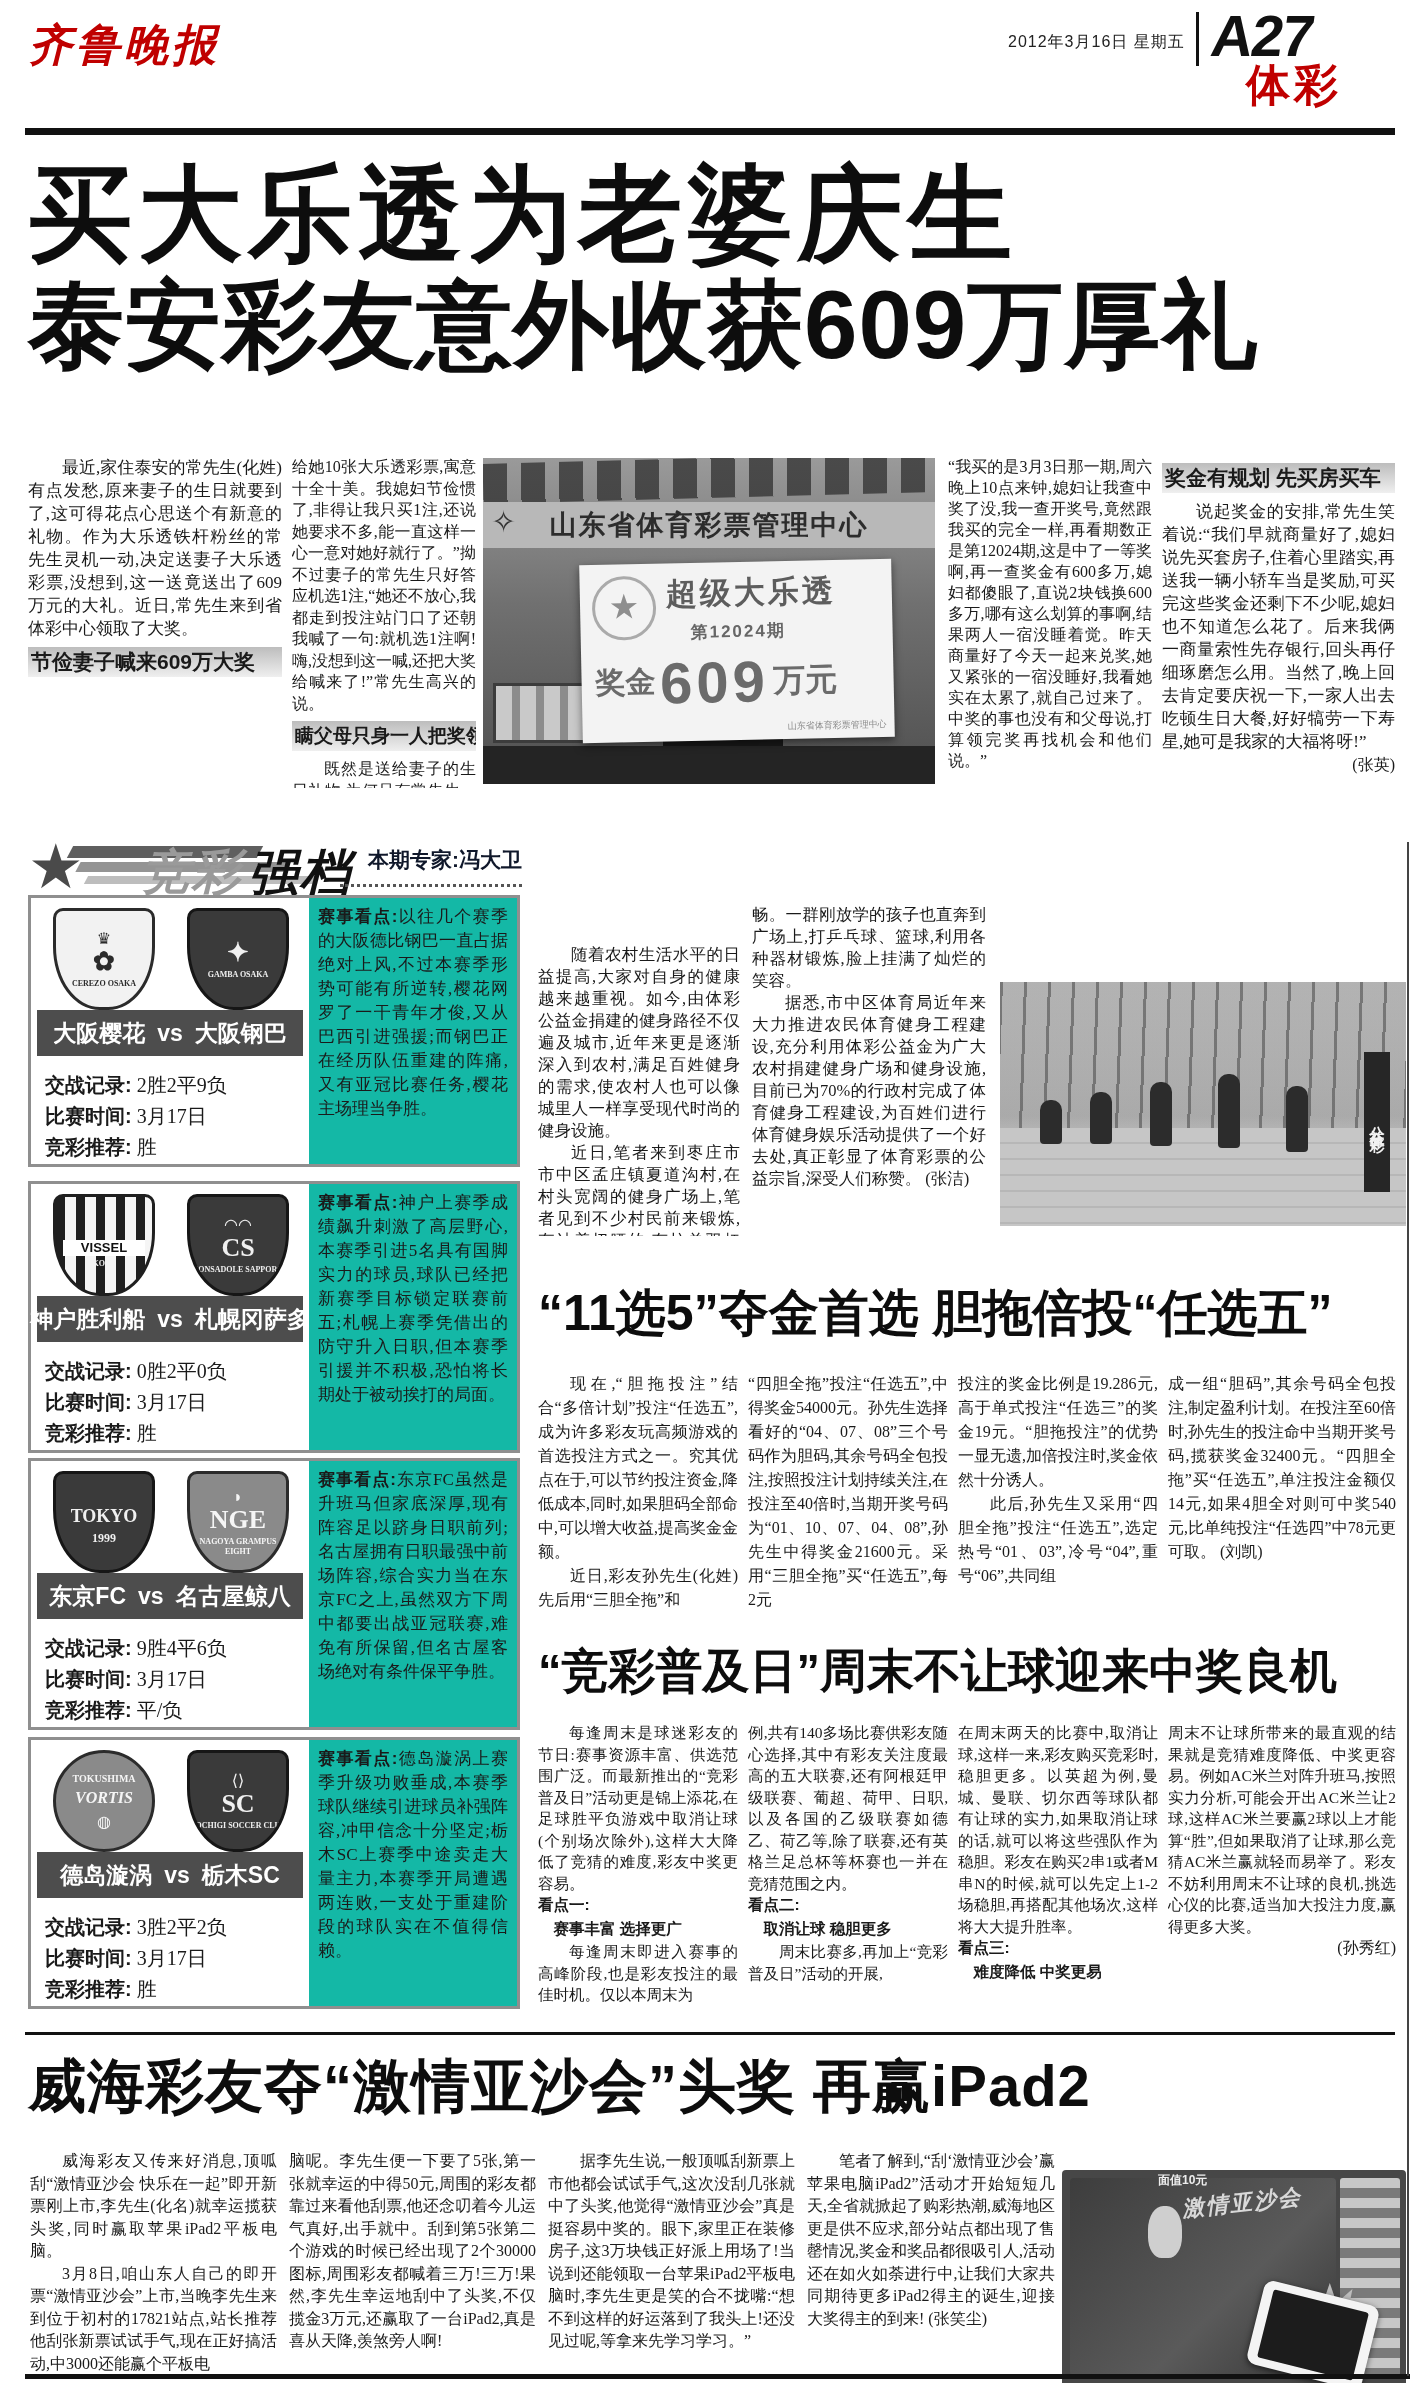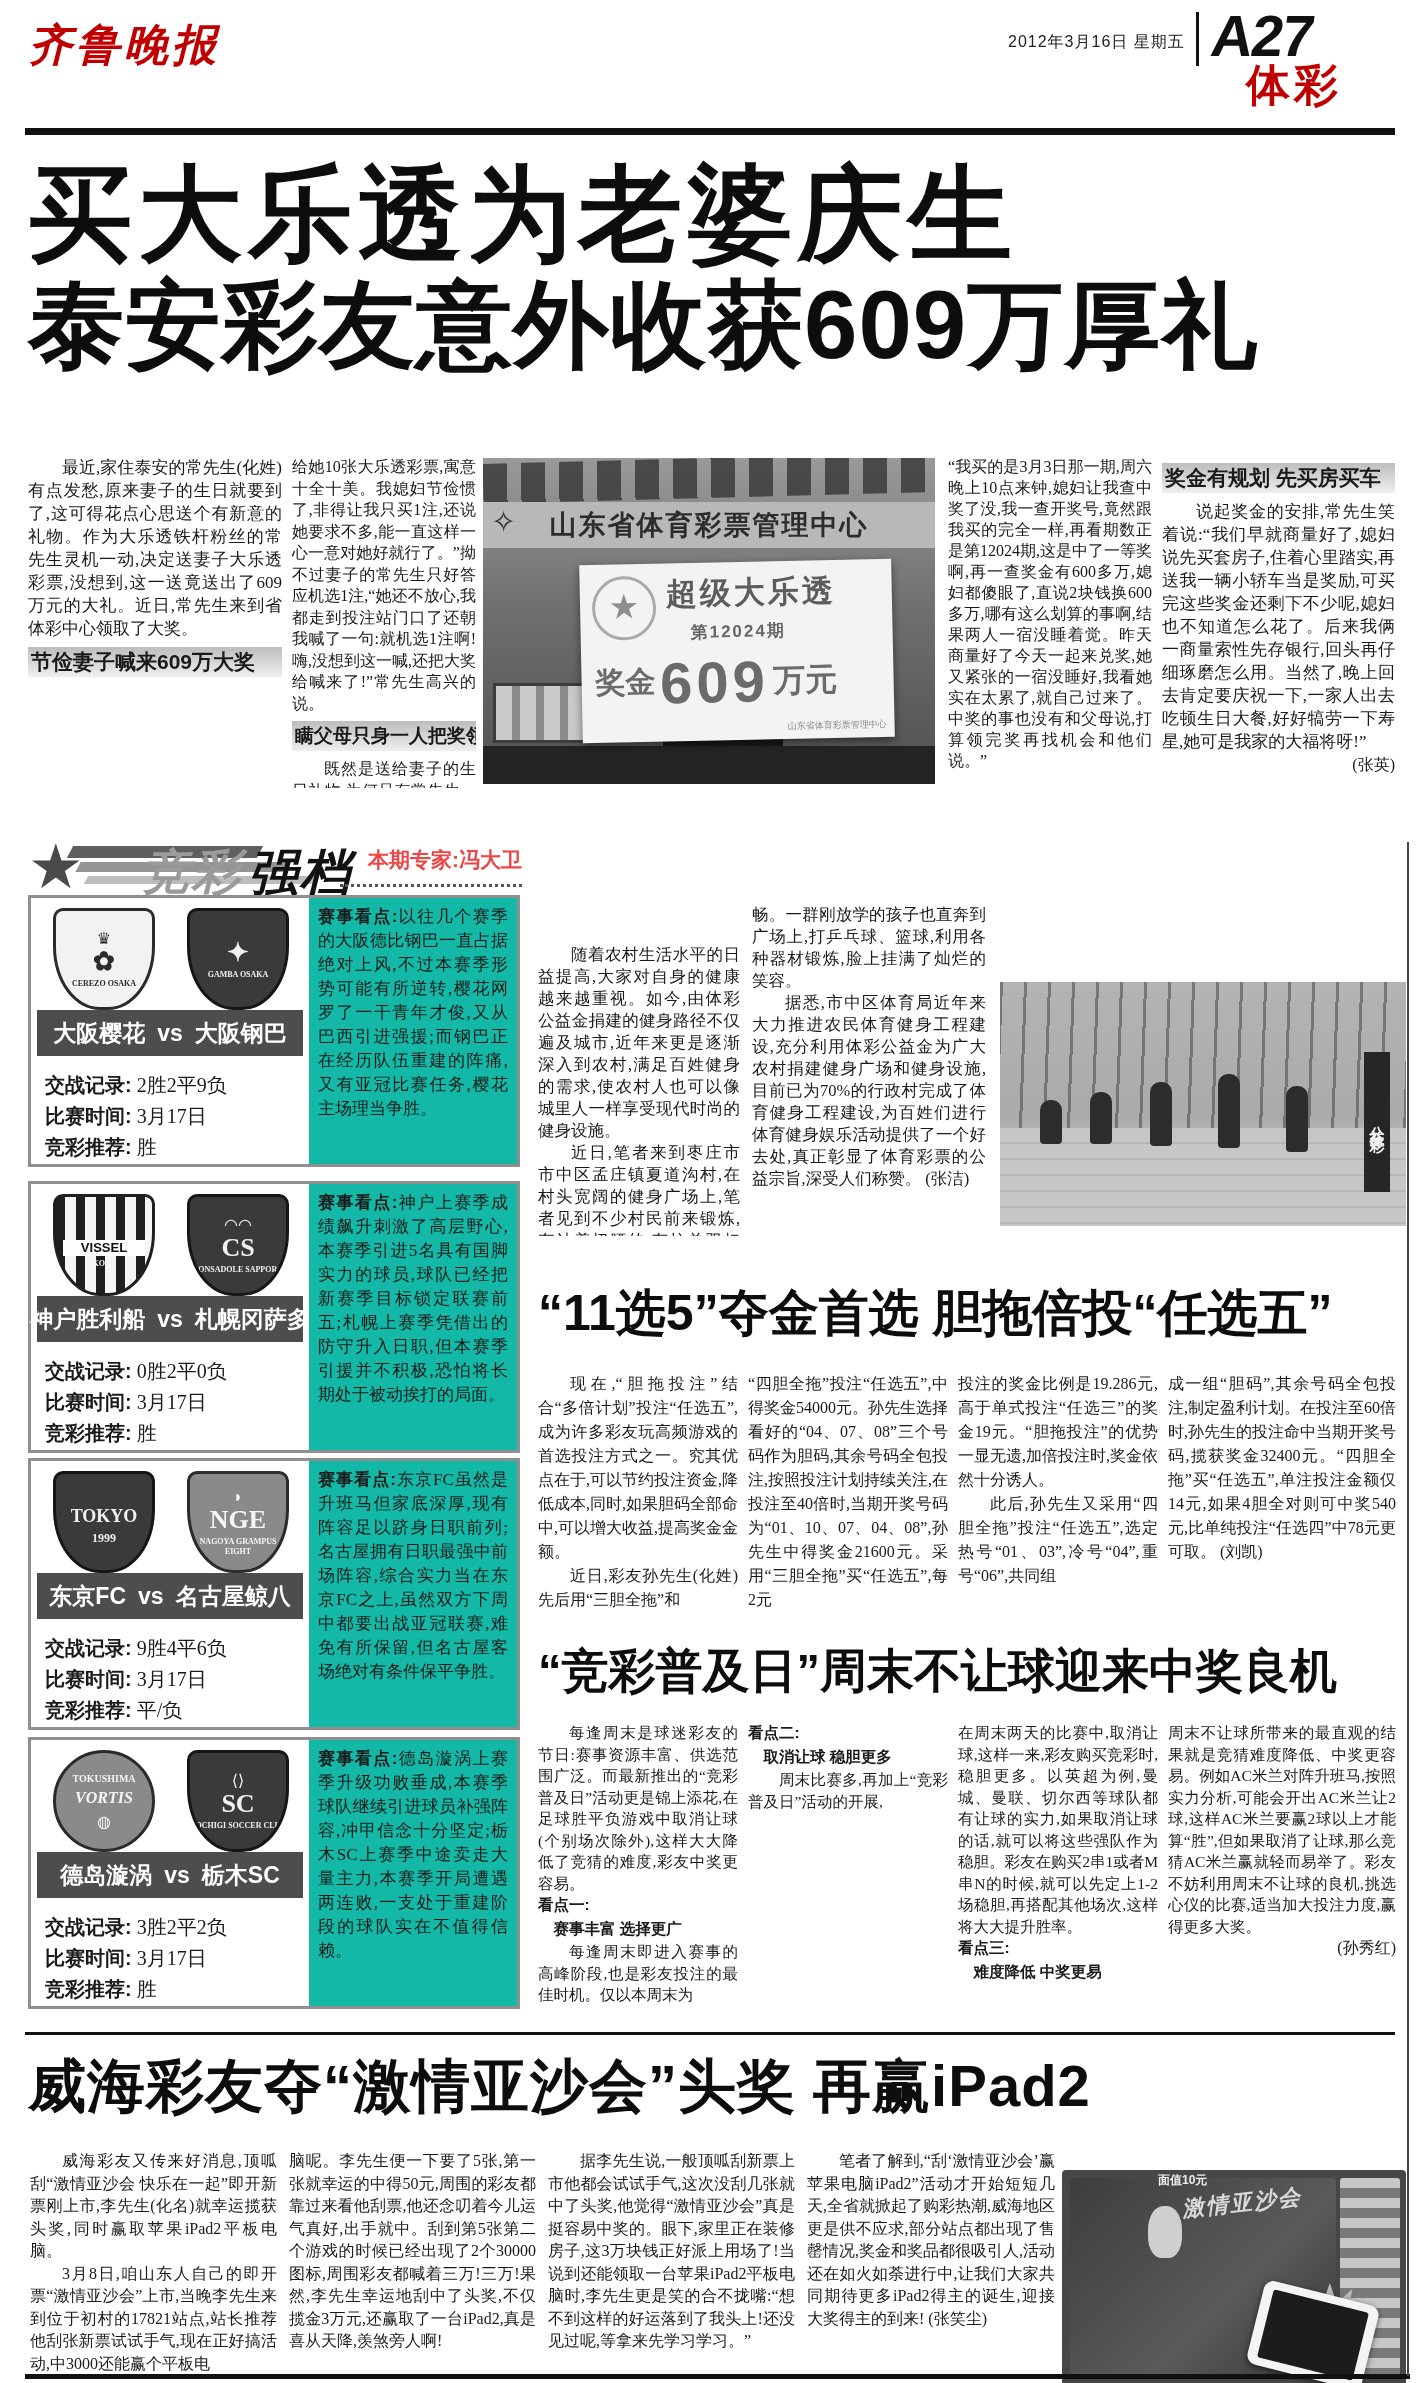--- a/index.html
+++ b/index.html
@@ -42,21 +42,21 @@
   .pm-prize{position:absolute;left:14px;top:86px;white-space:nowrap;color:#6b6b6b;font-weight:900;}
   .pm-prize .lbl{font-size:30px;vertical-align:12px;}
   .pm-prize .num{font-size:58px;letter-spacing:4px;}
   .pm-prize .unit{font-size:32px;vertical-align:10px;}
   .pm-foot{position:absolute;right:8px;bottom:6px;font-size:9px;color:#8a8a8a;}
   
   .jc-star{left:28px;top:836px;font-size:62px;color:#4a4a4a;line-height:62px;}
   .jc-stripe{height:12px;background:#5a5a5a;transform:skewX(-28deg);}
   .jc-logo1{left:142px;top:840px;font-size:48px;font-weight:900;font-style:italic;color:#9a9a9a;letter-spacing:2px;}
   .jc-logo2{left:248px;top:840px;font-size:50px;font-weight:900;font-style:italic;color:#111;letter-spacing:2px;}
-  .jc-expert{left:368px;top:846px;font-size:21px;font-weight:bold;color:#ef4444;}
+  .jc-expert{left:368px;top:846px;font-size:21px;font-weight:bold;color:#0f172a;}
   .jc-dots{left:340px;top:884px;width:182px;border-bottom:3px dotted #555;}
   .match-box{left:28px;width:492px;height:272px;border:3px solid #8f8f8f;background:#fff;}
   .mb-right{position:absolute;left:278px;top:0;right:0;bottom:0;background:#14b8a6;padding:7px 9px;
             font-size:17px;line-height:24px;overflow:hidden;}
   .mb-right p{text-indent:0;}
   .crest{position:absolute;top:10px;width:96px;height:96px;border-radius:10px 10px 46% 46%/10px 10px 62% 62%;
          display:flex;flex-direction:column;align-items:center;justify-content:center;overflow:hidden;text-align:center;}
   .cr-light{background:#f2f2f2;border:3px solid #2b2b2b;color:#2b2b2b;}
   .cr-dark{background:#3a3a3a;border:3px solid #161616;color:#f0f0f0;}
   .cr-mid{background:#8a8a8a;border:3px solid #2b2b2b;color:#f5f5f5;}
@@ -303,20 +303,21 @@
   </div>
 
   <div class="abs art-h sans" style="left:538px;top:1640px;font-size:47px;">“竞彩普及日”周末不让球迎来中奖良机</div>
   <div class="abs art-col" style="left:538px;top:1722px;width:200px;height:294px;font-size:15.5px;line-height:21.5px;">
     <p>每逢周末是球迷彩友的节日:赛事资源丰富、供选范围广泛。而最新推出的“竞彩普及日”活动更是锦上添花,在足球胜平负游戏中取消让球(个别场次除外),这样大大降低了竞猜的难度,彩友中奖更容易。</p>
     <p class="kd-label">看点一:</p>
     <p class="kd-title">赛事丰富   选择更广</p>
     <p>每逢周末即进入赛事的高峰阶段,也是彩友投注的最佳时机。仅以本周末为</p>
   </div>
   <div class="abs art-col" style="left:748px;top:1722px;width:200px;height:294px;font-size:15.5px;line-height:21.5px;">
+    <p class="noind">例,共有140多场比赛供彩友随心选择,其中有彩友关注度最高的五大联赛,还有阿根廷甲级联赛、葡超、荷甲、日职,以及各国的乙级联赛如德乙、荷乙等,除了联赛,还有英格兰足总杯等杯赛也一并在竞猜范围之内。</p>
     <p class="kd-label">看点二:</p>
     <p class="kd-title">取消让球   稳胆更多</p>
     <p>周末比赛多,再加上“竞彩普及日”活动的开展,</p>
   </div>
   <div class="abs art-col" style="left:958px;top:1722px;width:200px;height:294px;font-size:15.5px;line-height:21.5px;">
     <p class="noind">在周末两天的比赛中,取消让球,这样一来,彩友购买竞彩时,稳胆更多。以英超为例,曼城、曼联、切尔西等球队都有让球的实力,如果取消让球的话,就可以将这些强队作为稳胆。彩友在购买2串1或者M串N的时候,就可以先定上1-2场稳胆,再搭配其他场次,这样将大大提升胜率。</p>
     <p class="kd-label">看点三:</p>
     <p class="kd-title">难度降低   中奖更易</p>
   </div>
   <div class="abs art-col" style="left:1168px;top:1722px;width:228px;height:294px;font-size:15.5px;line-height:21.5px;">

